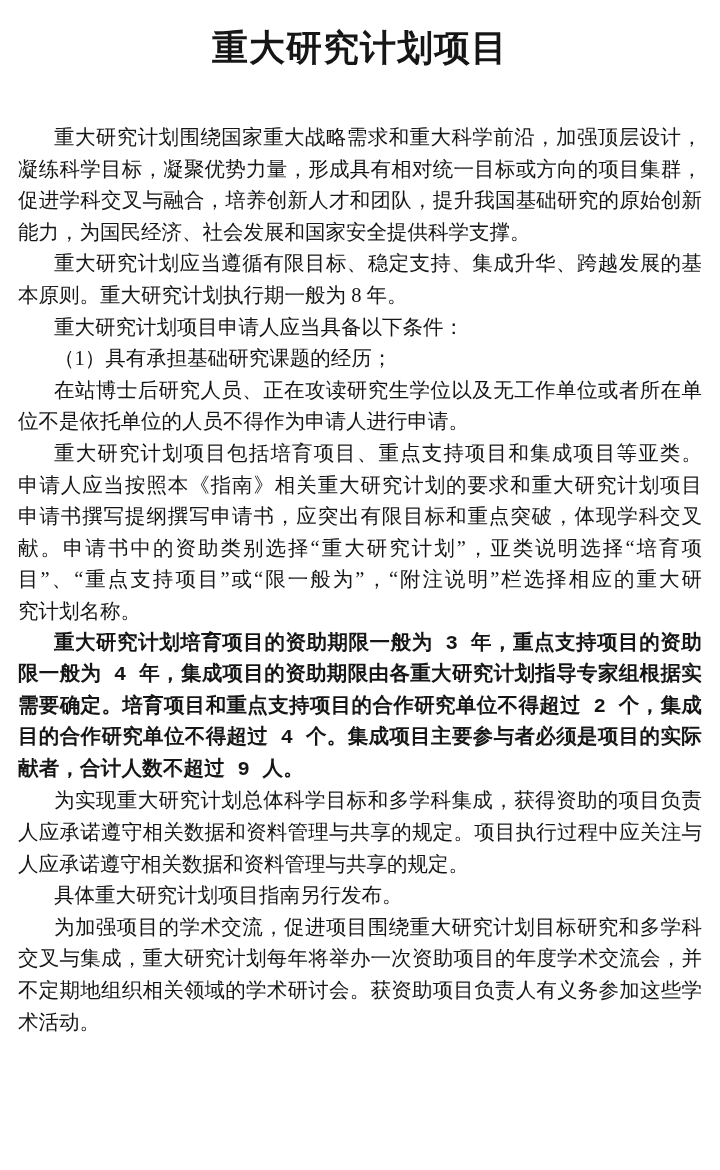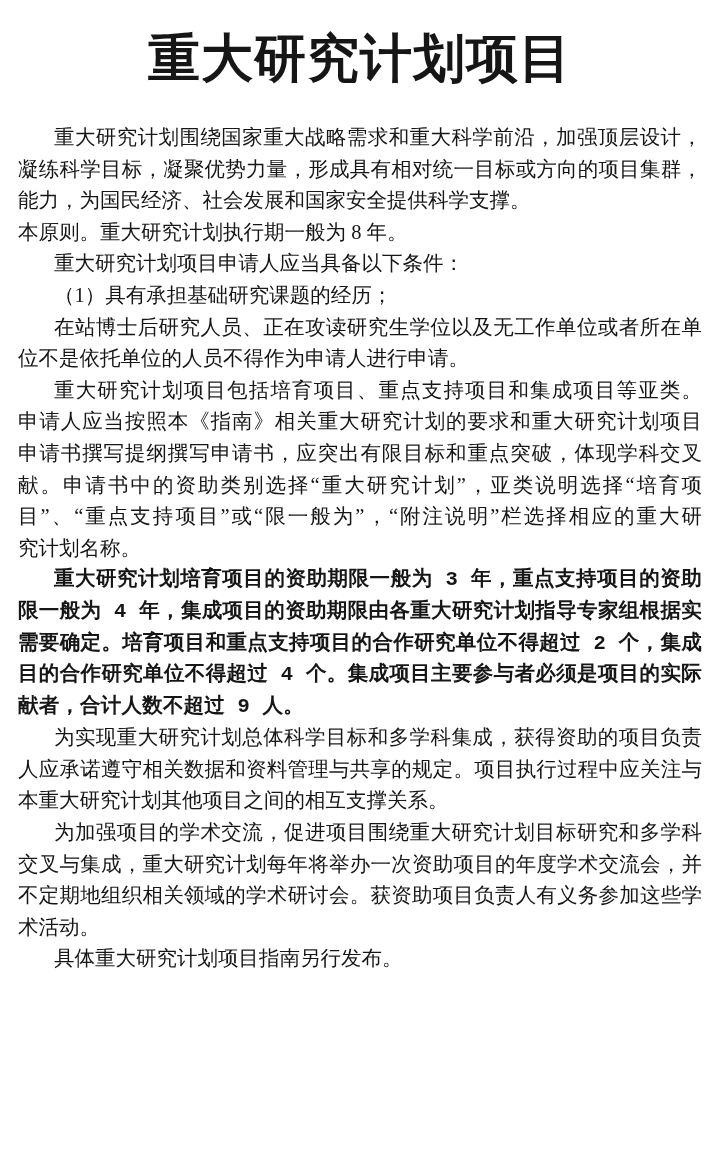--- a/index.html
+++ b/index.html
@@ -10,21 +10,21 @@
     background: #ffffff;
     font-family: "Liberation Serif", "DejaVu Serif", serif;
     overflow: hidden;
   }
   .doc-title {
     position: absolute;
     top: 24px;
     left: 0;
     width: 720px;
     text-align: center;
-    font-size: 52px;
+    font-size: 36px;
     font-weight: bold;
     letter-spacing: 1px;
     font-family: "Liberation Serif", "DejaVu Serif", serif;
   }
   .doc-body {
     position: absolute;
     top: 122px;
     left: 18px;
     width: 684px;
   }
@@ -52,23 +52,25 @@
 </style>
 </head>
 <body>
 
 <div class="page" style="background: rgb(255, 255, 255); color: rgb(22, 22, 22);">
   <div class="doc-title">重大研究计划项目</div>
   <div class="doc-body">
       <div class="para">
         <div class="line first jl">重大研究计划围绕国家重大战略需求和重大科学前沿，加强顶层设计，</div>
         <div class="line jl">凝练科学目标，凝聚优势力量，形成具有相对统一目标或方向的项目集群，</div>
+        <div class="line jl">促进学科交叉与融合，培养创新人才和团队，提升我国基础研究的原始创新</div>
         <div class="line">能力，为国民经济、社会发展和国家安全提供科学支撑。</div>
       </div>
       <div class="para">
+        <div class="line first jl">重大研究计划应当遵循有限目标、稳定支持、集成升华、跨越发展的基</div>
         <div class="line">本原则。重大研究计划执行期一般为 8 年。</div>
       </div>
       <div class="para">
         <div class="line first">重大研究计划项目申请人应当具备以下条件：</div>
       </div>
       <div class="para">
         <div class="line first">（1）具有承担基础研究课题的经历；</div>
       </div>
       <div class="para">
         <div class="line first jl">在站博士后研究人员、正在攻读研究生学位以及无工作单位或者所在单</div>
@@ -85,25 +87,25 @@
       <div class="para bold">
         <div class="line first jl">重大研究计划培育项目的资助期限一般为 3 年，重点支持项目的资助期</div>
         <div class="line jl">限一般为 4 年，集成项目的资助期限由各重大研究计划指导专家组根据实际</div>
         <div class="line jl">需要确定。培育项目和重点支持项目的合作研究单位不得超过 2 个，集成项</div>
         <div class="line jl">目的合作研究单位不得超过 4 个。集成项目主要参与者必须是项目的实际贡</div>
         <div class="line">献者，合计人数不超过 9 人。</div>
       </div>
       <div class="para">
         <div class="line first jl">为实现重大研究计划总体科学目标和多学科集成，获得资助的项目负责</div>
         <div class="line jl">人应承诺遵守相关数据和资料管理与共享的规定。项目执行过程中应关注与</div>
-        <div class="line">本重大研究计划其他项目之间的相互支撑关系。</div>
+        <div class="line">人应承诺遵守相关数据和资料管理与共享的规定。</div>
+      </div>
+      <div class="para">
+        <div class="line first">具体重大研究计划项目指南另行发布。</div>
       </div>
       <div class="para">
         <div class="line first jl">为加强项目的学术交流，促进项目围绕重大研究计划目标研究和多学科</div>
         <div class="line jl">交叉与集成，重大研究计划每年将举办一次资助项目的年度学术交流会，并</div>
         <div class="line jl">不定期地组织相关领域的学术研讨会。获资助项目负责人有义务参加这些学</div>
         <div class="line">术活动。</div>
       </div>
-      <div class="para">
-        <div class="line first">具体重大研究计划项目指南另行发布。</div>
-      </div>
     </div>
 </div>
 
 </body></html>

